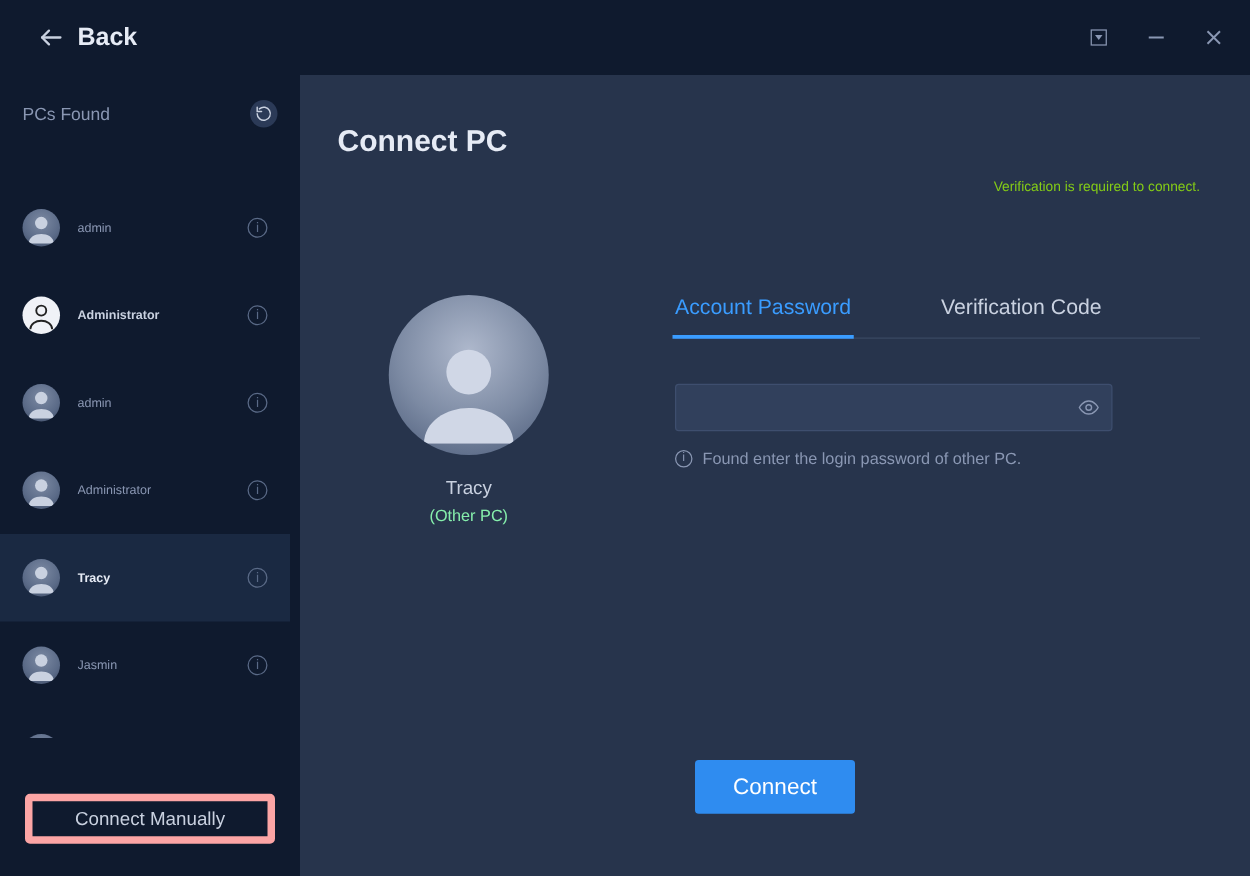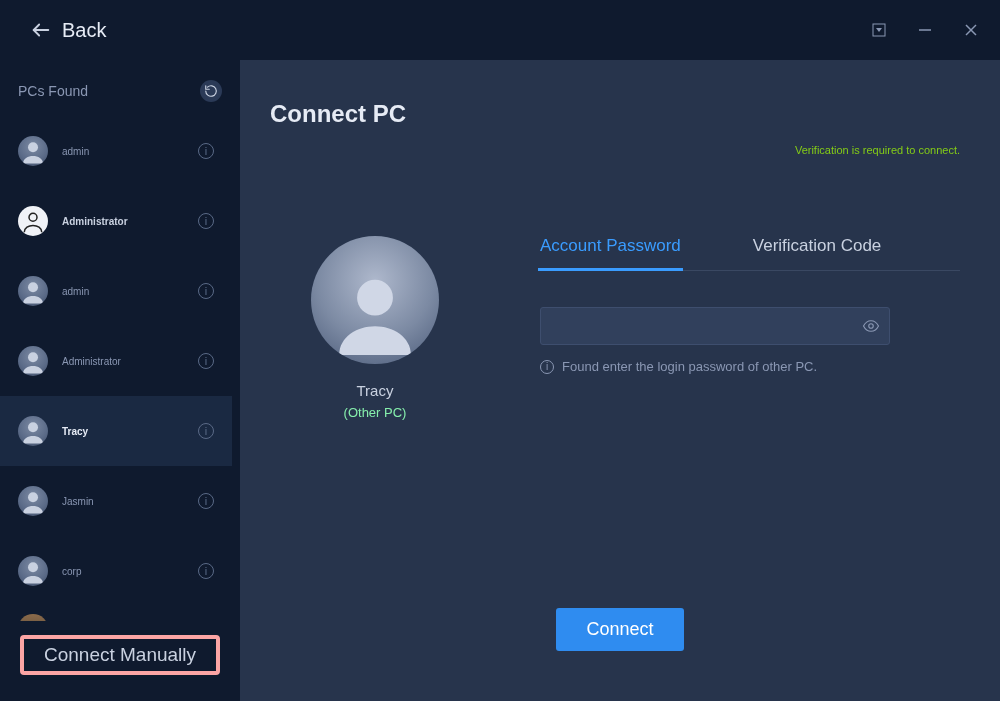--- a/index.html
+++ b/index.html
@@ -18,21 +18,21 @@
     justify-content: space-between;
     padding: 0 20px 0 30px;
     background: #0f1a2e;
   }
   .back-btn {
     display: flex;
     align-items: center;
     gap: 10px;
     color: #e6ebf5;
     font-size: 20px;
-    font-weight: 400;
+    font-weight: 700;
     cursor: pointer;
   }
   .back-arrow svg { display: block; }
   .window-controls {
     display: flex;
     align-items: center;
     gap: 28px;
   }
   .win-ctrl { width: 18px; height: 18px; display:flex; align-items:center; justify-content:center; color:#8a97b3; cursor:pointer; }
   
@@ -40,20 +40,21 @@
     flex: 1;
     display: flex;
     min-height: 0;
   }
   .sidebar {
     width: 240px;
     background: #0f1a2e;
     display: flex;
     flex-direction: column;
     padding-top: 20px;
+    gap: 31px;
   }
   .sidebar-header {
     display: flex;
     align-items: center;
     justify-content: space-between;
     padding: 0 18px 14px 18px;
     color: #8a97b3;
     font-size: 14px;
   }
   .refresh-icon {
@@ -109,24 +110,24 @@
     background: linear-gradient(#8a6a4a,#5a4a3a);
     border-radius: 50% 50% 40% 40% / 60% 60% 40% 40%;
     margin-left: 0;
   }
   .sidebar-footer {
     padding: 14px 20px 26px 20px;
   }
   .connect-manual-btn {
     width: 100%;
     height: 40px;
-    border: 4px solid #fca5a5;
+    border: 6px solid #fca5a5;
     background: transparent;
     color: #c9d1e0;
-    font-size: 19px;
+    font-size: 15px;
     border-radius: 4px;
     cursor: pointer;
   }
   
   .content {
     flex: 1;
     background: #27344c;
     padding: 40px 0 0 0;
     display:flex;
     flex-direction:column;

